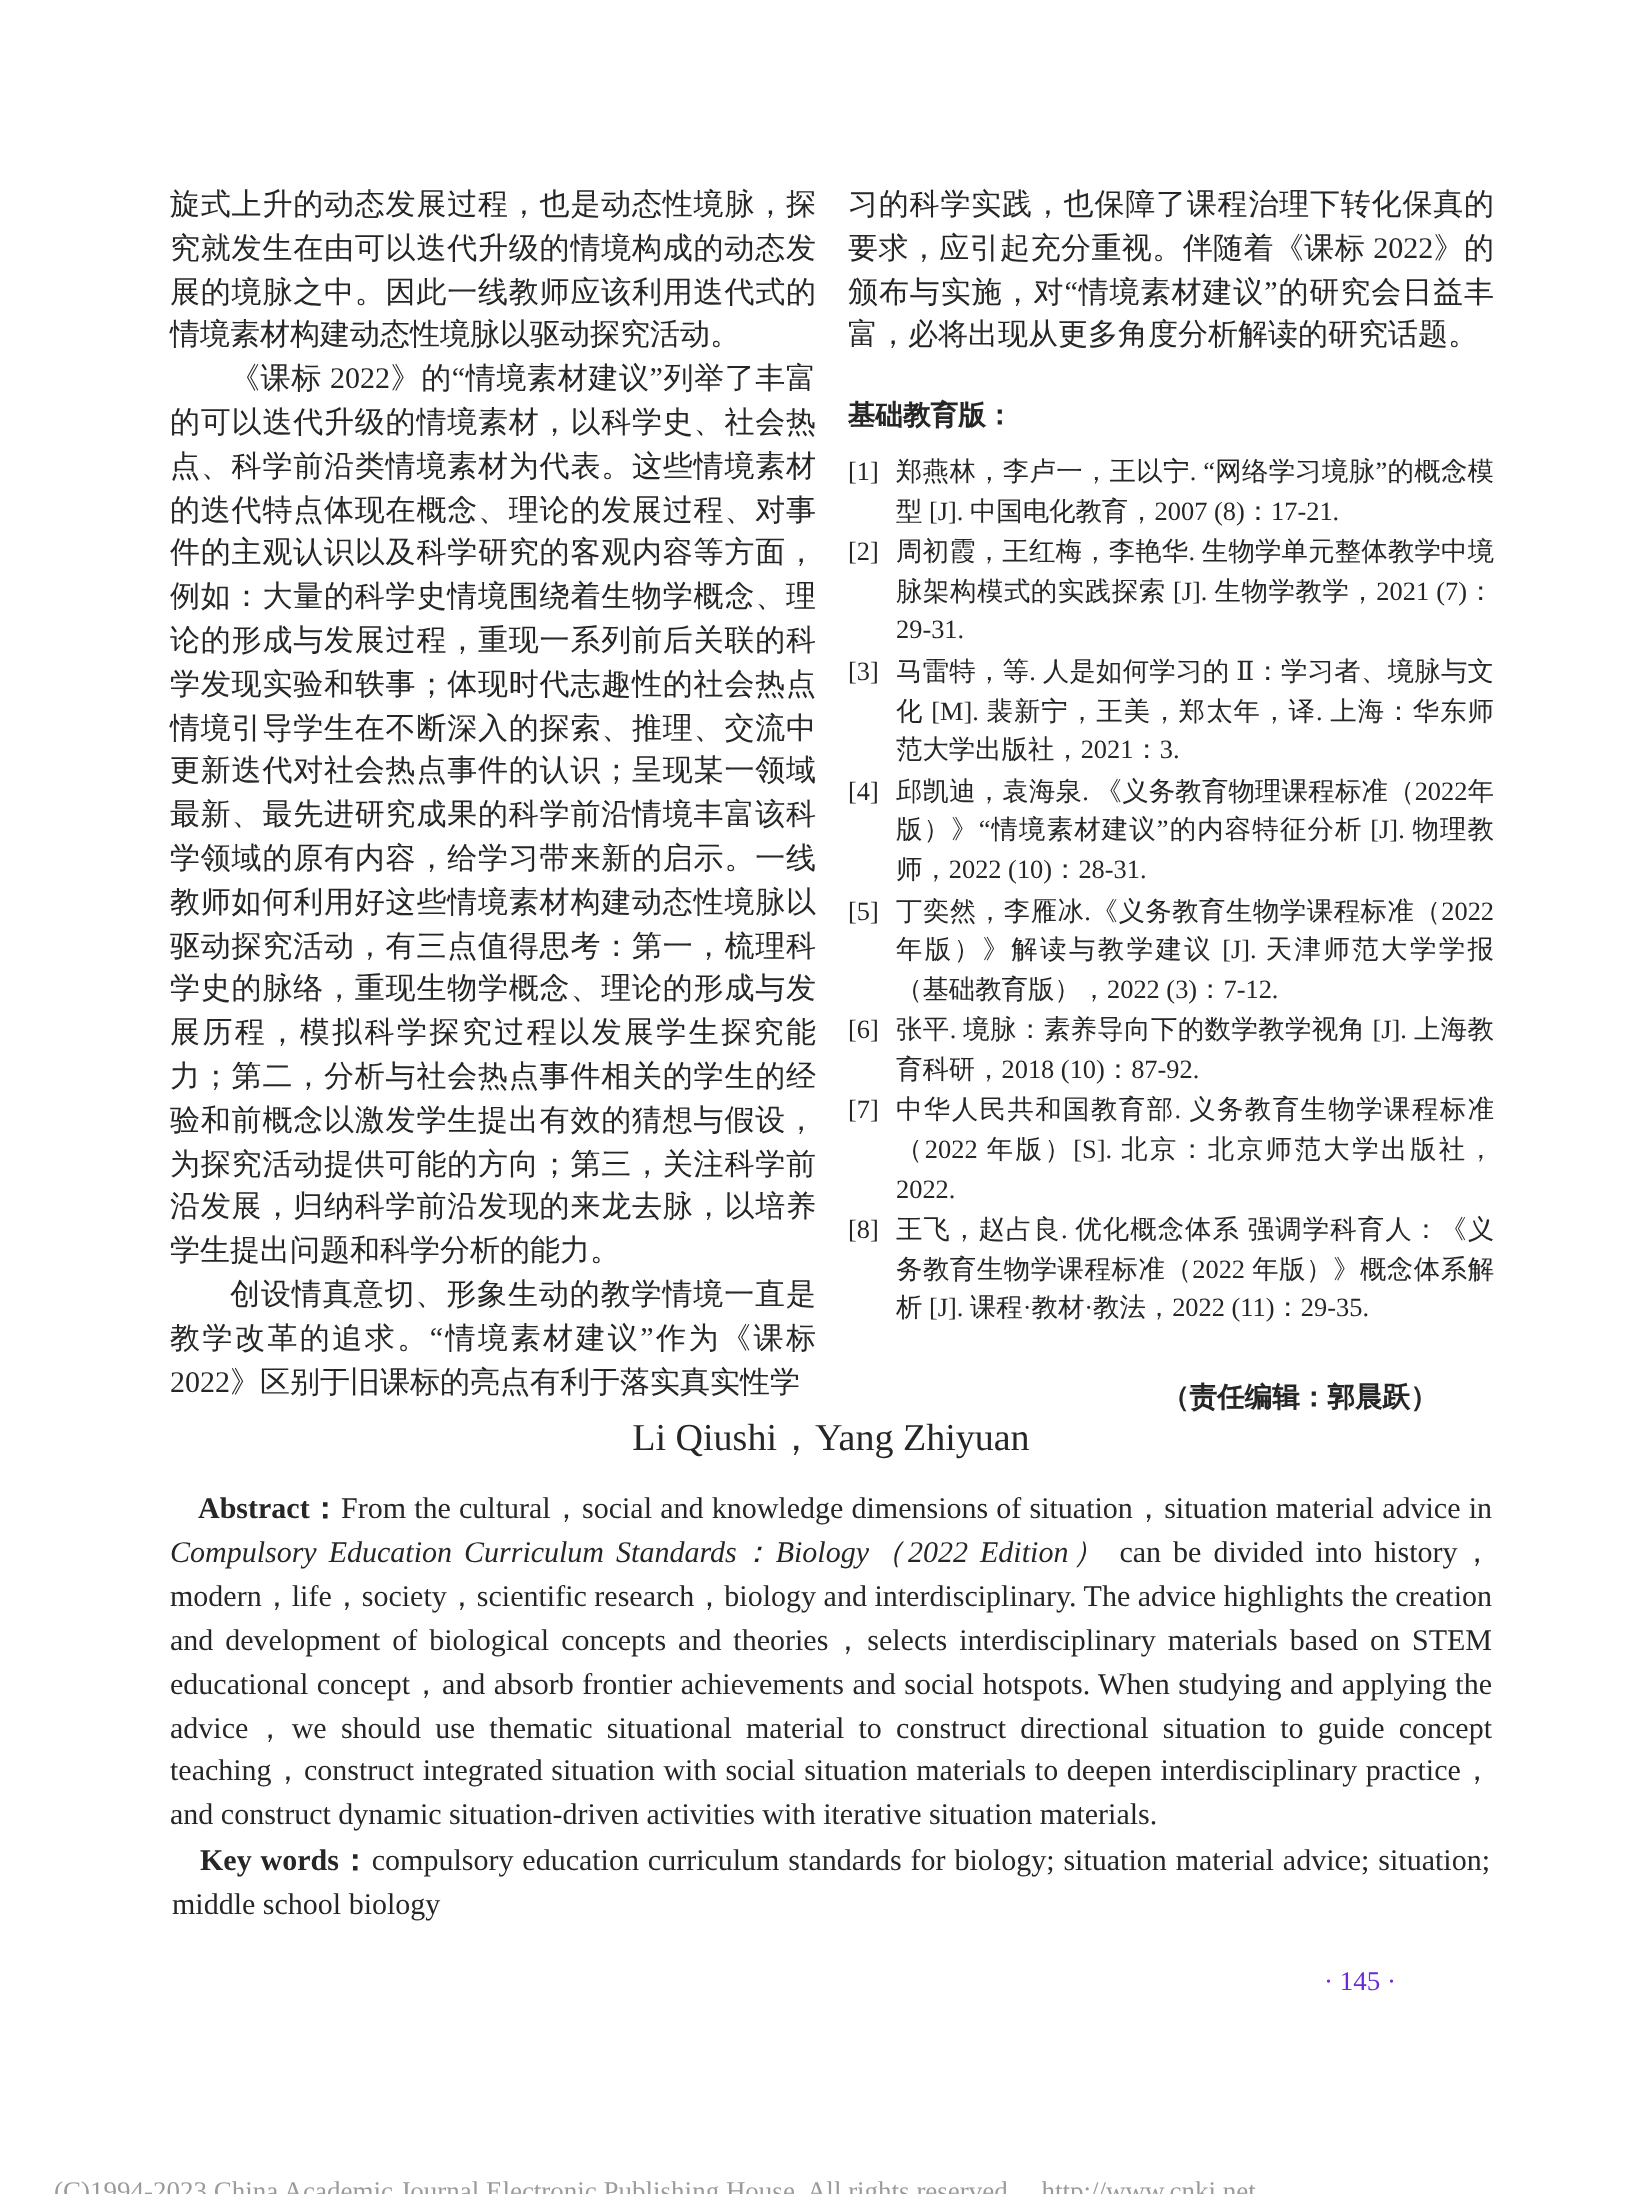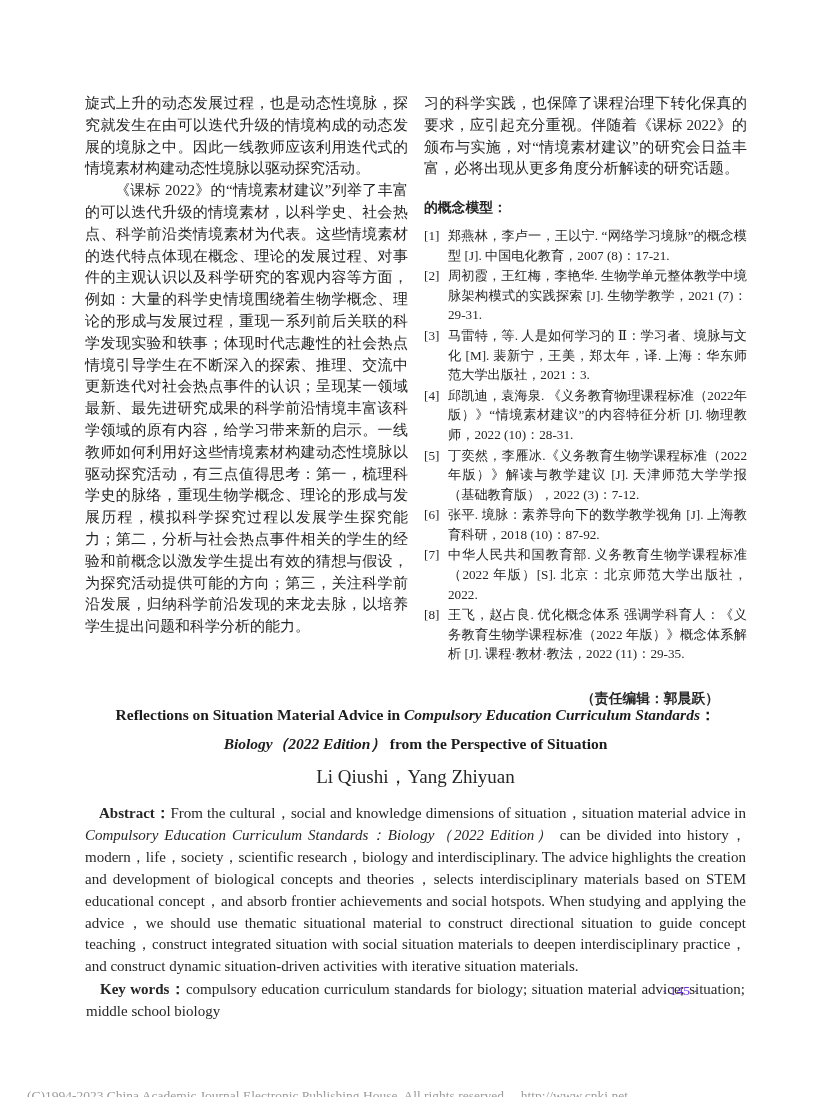--- a/index.html
+++ b/index.html
@@ -35,25 +35,26 @@
     text-align:center;font-size:13.5px;color:#6d28d9;}
   .footer{position:absolute;left:27px;top:1088px;font-size:13.5px;
     color:#9b9b9b;white-space:pre;font-family:"Liberation Serif","DejaVu Serif",serif;}
 </style>
 </head>
 <body>
 
 <div class="col col-left">
   <p class="para">旋式上升的动态发展过程，也是动态性境脉，探究就发生在由可以迭代升级的情境构成的动态发展的境脉之中。因此一线教师应该利用迭代式的情境素材构建动态性境脉以驱动探究活动。</p>
   <p class="para indent">《课标 2022》的“情境素材建议”列举了丰富的可以迭代升级的情境素材，以科学史、社会热点、科学前沿类情境素材为代表。这些情境素材的迭代特点体现在概念、理论的发展过程、对事件的主观认识以及科学研究的客观内容等方面，例如：大量的科学史情境围绕着生物学概念、理论的形成与发展过程，重现一系列前后关联的科学发现实验和轶事；体现时代志趣性的社会热点情境引导学生在不断深入的探索、推理、交流中更新迭代对社会热点事件的认识；呈现某一领域最新、最先进研究成果的科学前沿情境丰富该科学领域的原有内容，给学习带来新的启示。一线教师如何利用好这些情境素材构建动态性境脉以驱动探究活动，有三点值得思考：第一，梳理科学史的脉络，重现生物学概念、理论的形成与发展历程，模拟科学探究过程以发展学生探究能力；第二，分析与社会热点事件相关的学生的经验和前概念以激发学生提出有效的猜想与假设，为探究活动提供可能的方向；第三，关注科学前沿发展，归纳科学前沿发现的来龙去脉，以培养学生提出问题和科学分析的能力。</p>
+  <p class="para indent">创设情真意切、形象生动的教学情境一直是教学改革的追求。“情境素材建议”作为《课标 2022》区别于旧课标的亮点有利于落实真实性学</p>
 </div>
 
 <div class="col col-right">
   <p class="para">习的科学实践，也保障了课程治理下转化保真的要求，应引起充分重视。伴随着《课标 2022》的颁布与实施，对“情境素材建议”的研究会日益丰富，必将出现从更多角度分析解读的研究话题。</p>
-  <div class="refs-heading">的概念模型：</div>
+  <div class="refs-heading">基础教育版：</div>
 
   <div class="ref">
     <span class="ref-num">[1]</span>
     <span class="ref-text">郑燕林，李卢一，王以宁. “网络学习境脉”的概念模型 [J]. 中国电化教育，2007 (8)：17-21.</span>
   </div>
   <div class="ref">
     <span class="ref-num">[2]</span>
     <span class="ref-text">周初霞，王红梅，李艳华. 生物学单元整体教学中境脉架构模式的实践探索 [J]. 生物学教学，2021 (7)：29-31.</span>
   </div>
   <div class="ref">
@@ -78,24 +79,20 @@
   </div>
   <div class="ref">
     <span class="ref-num">[8]</span>
     <span class="ref-text">王飞，赵占良. 优化概念体系  强调学科育人：《义务教育生物学课程标准（2022 年版）》概念体系解析 [J]. 课程·教材·教法，2022 (11)：29-35.</span>
   </div>
 
   <div class="editor-note">（责任编辑：郭晨跃）</div>
 </div>
 
 <div class="english">
-  <p class="en-title">
-    <span>Reflections on Situation Material Advice in </span><span class="it">Compulsory Education Curriculum Standards</span><span>：</span><br>
-    <span class="it">Biology（2022 Edition）</span><span> from the Perspective of Situation</span>
-  </p>
   <p class="en-authors">Li Qiushi，Yang Zhiyuan</p>
   <p class="en-abstract">
     <span class="label">Abstract：</span><span>From the cultural，social and knowledge dimensions of situation，situation material advice in </span><span class="it">Compulsory Education Curriculum Standards：Biology（2022 Edition）</span><span> can be divided into history，modern，life，society，scientific research，biology and interdisciplinary. The advice highlights the creation and development of biological concepts and theories，selects interdisciplinary materials based on STEM educational concept，and absorb frontier achievements and social hotspots. When studying and applying the advice，we should use thematic situational material to construct directional situation to guide concept teaching，construct integrated situation with social situation materials to deepen interdisciplinary practice，and construct dynamic situation-driven activities with iterative situation materials.</span>
   </p>
   <p class="en-keywords">
     <span class="label">Key words：</span><span>compulsory education curriculum standards for biology; situation material advice; situation; middle school biology</span>
   </p>
 </div>
 
 <div class="page-number">· 145 ·</div>

